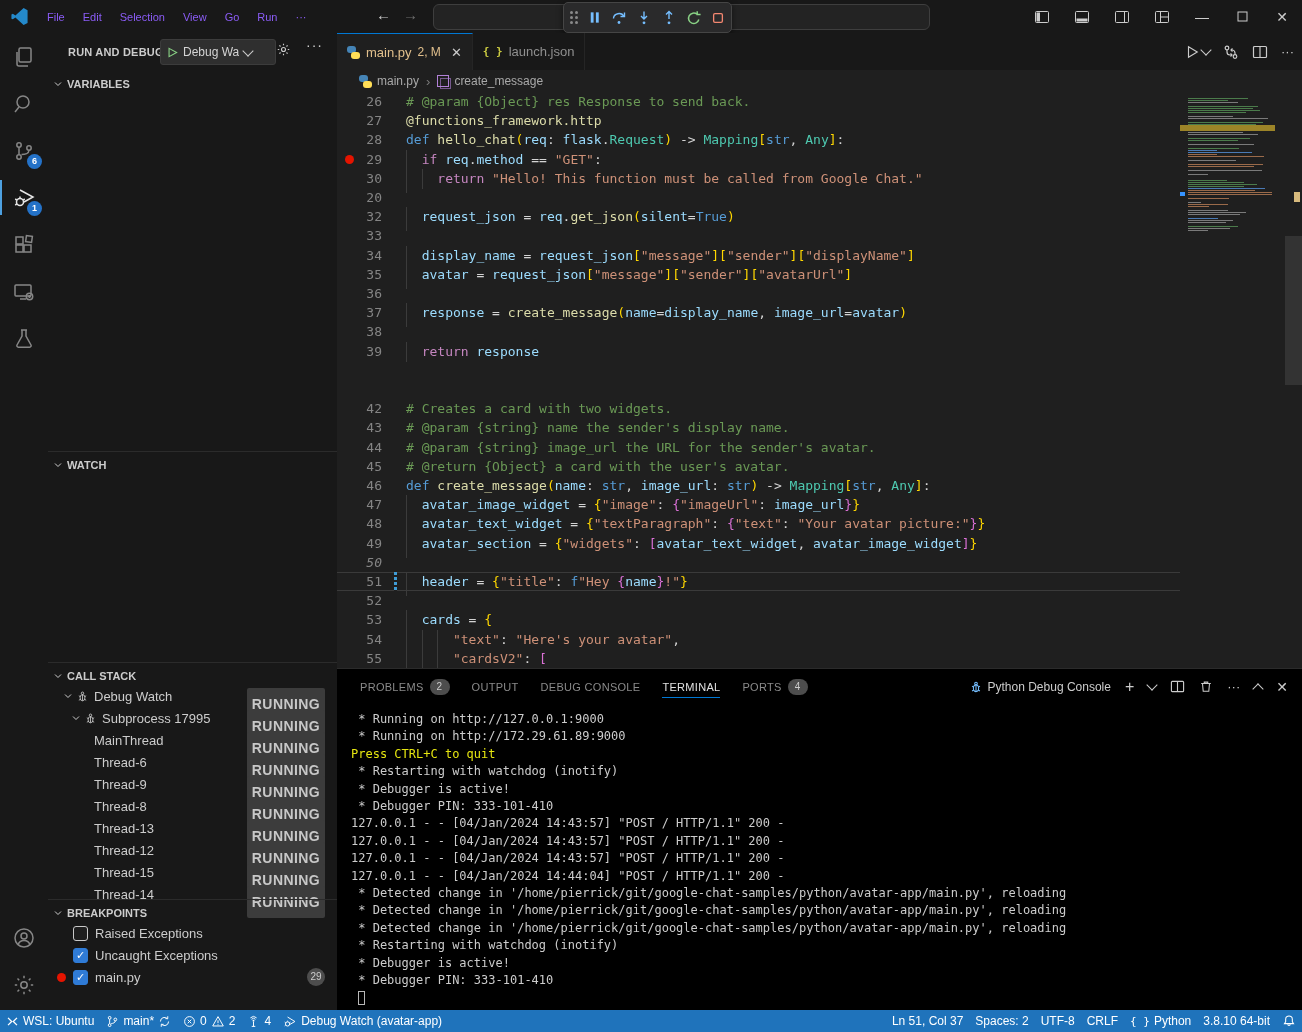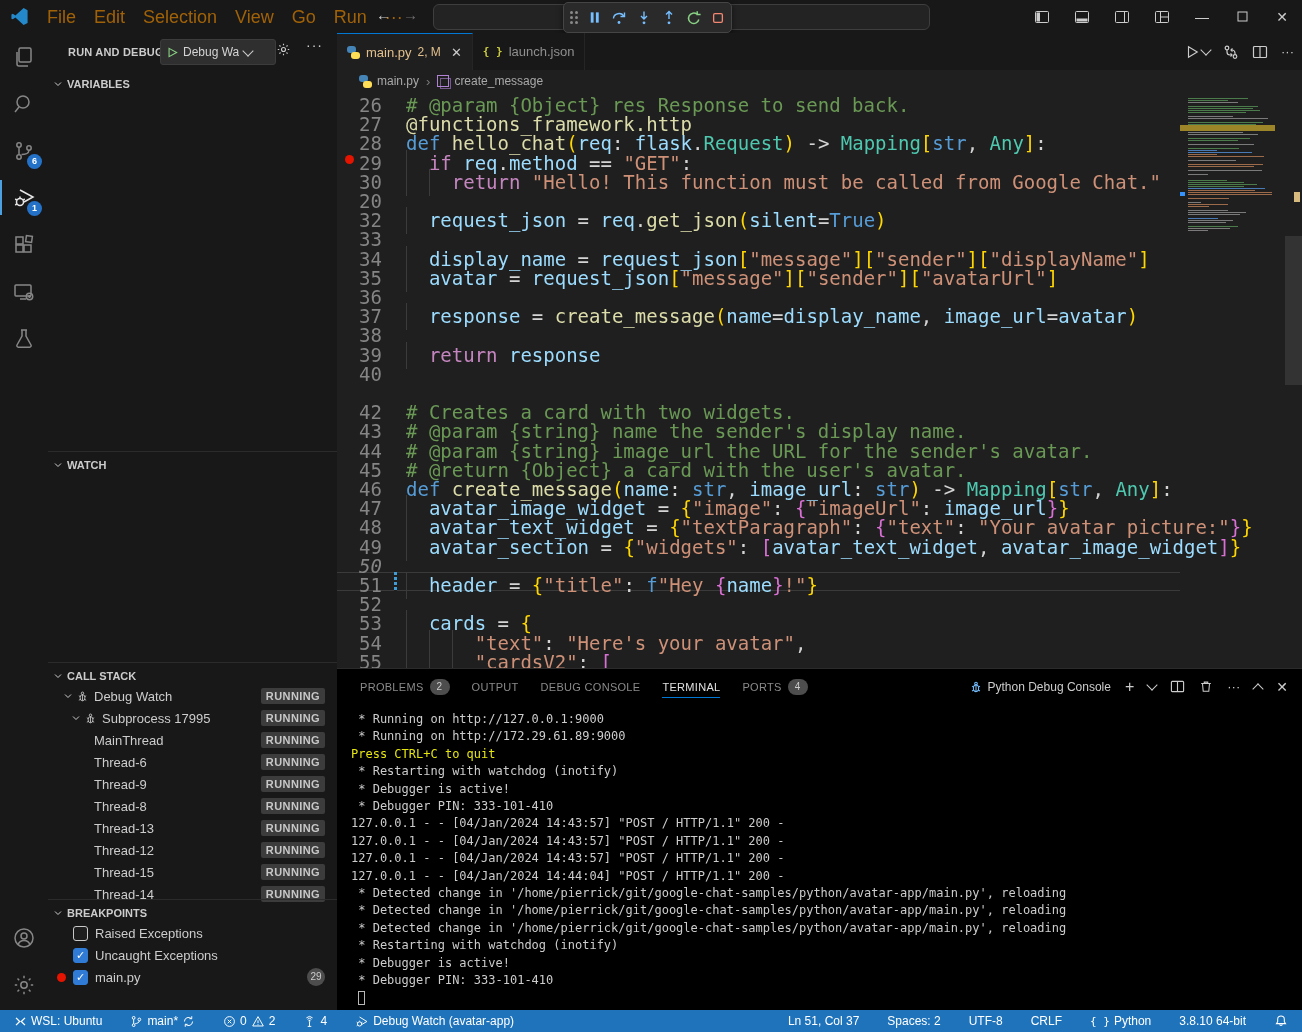--- a/index.html
+++ b/index.html
@@ -3,21 +3,21 @@
 <meta charset="utf-8">
 <style>
   html,body{margin:0;padding:0;background:#101010;}
   #app{position:relative;width:1302px;height:1032px;background:#1f1f1f;overflow:hidden;
        font-family:"Liberation Sans",sans-serif;color:#cccccc;font-size:13px;-webkit-font-smoothing:antialiased;}
   svg{display:block;}
   
   #titlebar{position:absolute;left:0;top:0;width:1302px;height:33px;background:#181818;border-bottom:1px solid #2b2b2b;}
   #logo{position:absolute;left:11px;top:8px;}
   #menus{position:absolute;left:38px;top:0;height:33px;display:flex;align-items:center;}
-  .menu-item{padding:0 9px;height:24px;line-height:24px;border-radius:5px;color:#a16207;font-size:18px;}
+  .menu-item{padding:0 9px;height:24px;line-height:24px;border-radius:5px;color:#8b5cf6;font-size:11px;}
   #nav-arrows{position:absolute;left:376px;top:6px;display:flex;gap:12px;font-size:15px;color:#cccccc;}
   #nav-fwd{color:#6e6e6e;}
   #cmdcenter{position:absolute;left:433px;top:4px;width:495px;height:24px;background:#232323;border:1px solid #3e3e3e;border-radius:6px;color:#9d9d9d;font-size:12px;line-height:24px;}
   #cmdcenter span{position:absolute;left:258px;}
   #dbgbar{position:absolute;left:563px;top:2px;height:29px;background:#2a2a2b;border:1px solid #454545;border-radius:5px;box-shadow:0 2px 6px rgba(0,0,0,.5);display:flex;align-items:center;padding:0 6px;gap:9px;}
   .grip{display:grid;grid-template-columns:3px 3px;grid-gap:2px;}
   .grip i{width:3px;height:3px;border-radius:50%;background:#8a8a8a;}
   #wincontrols{position:absolute;right:0;top:0;height:33px;display:flex;align-items:center;}
   .wc{width:40px;height:33px;display:flex;align-items:center;justify-content:center;color:#cccccc;}
   .wc.glyph{font-size:14px;}
@@ -39,21 +39,21 @@
   #runbar-gear{position:absolute;left:228px;top:9px;}
   #runbar-more{position:absolute;left:258px;top:4px;font-size:14px;letter-spacing:1px;color:#ccc;}
   .sec-head{display:flex;align-items:center;gap:5px;height:18px;font-size:11px;font-weight:bold;color:#cccccc;padding-left:6px;}
   .tw{width:8px;height:8px;flex:none;}
   .sec-sep{position:absolute;left:0;width:100%;border-top:1px solid #2b2b2b;}
   #sec-variables{position:absolute;left:0;top:42px;width:100%;}
   #sec-watch{position:absolute;left:0;top:421px;width:100%;padding-top:2px;}
   #sec-callstack{position:absolute;left:0;top:632px;width:100%;padding-top:2px;}
   #sec-breakpoints{position:absolute;left:0;top:869px;width:100%;padding-top:2px;}
   .cs-row{position:relative;height:22px;display:flex;align-items:center;font-size:13px;color:#cccccc;}
-  .cs-badge{position:absolute;right:12px;top:3px;background:#3c3c3c;color:#c8c8c8;font-size:11px;font-weight:bold;letter-spacing:.4px;padding:2px 5px;border-radius:2px;}
+  .cs-badge{position:absolute;right:12px;top:3px;background:#3c3c3c;color:#c8c8c8;font-size:14px;font-weight:bold;letter-spacing:.4px;padding:8px 5px;border-radius:2px;}
   .bp-row{position:relative;height:22px;display:flex;align-items:center;font-size:13px;color:#cccccc;}
   .cb{width:15px;height:15px;border:1px solid #c8c8c8;border-radius:3px;box-sizing:border-box;margin-right:7px;flex:none;background:#1e1e1e;}
   .cb.on{background:#2f7bd6;border-color:#2f7bd6;color:#fff;font-size:11px;line-height:13px;text-align:center;}
   .bp-dot{width:9px;height:9px;border-radius:50%;background:#e51400;position:absolute;left:9px;top:7px;}
   .count-badge{position:absolute;right:12px;top:2px;width:18px;height:18px;border-radius:50%;background:#4d4d4d;color:#ccc;font-size:10px;line-height:18px;text-align:center;}
   
   #editorpane{position:absolute;left:337px;top:33px;width:965px;height:977px;background:#1f1f1f;}
   #tabbar{position:absolute;left:0;top:0;width:100%;height:37px;background:#181818;display:flex;}
   .tab{position:relative;height:37px;display:flex;align-items:center;gap:6px;padding:0 10px;border-right:1px solid #252525;background:#181818;box-sizing:border-box;}
   .tab.active{background:#1f1f1f;border-top:1px solid #0078d4;}
@@ -68,21 +68,21 @@
   
   .pyicon{position:relative;width:13px;height:13px;flex:none;}
   .pyicon i{position:absolute;width:9px;height:7px;border-radius:3px;}
   .pyicon .t{left:0;top:0;background:#4584b6;}
   .pyicon .b{right:0;bottom:0;background:#ffde57;}
   .jsonicon{color:#cbcb41;font-family:"DejaVu Sans Mono",monospace;font-size:11px;font-weight:bold;flex:none;}
   .cubeicon{width:10px;height:10px;border:1px solid #b180d7;transform:rotate(0deg);position:relative;flex:none;}
   .cubeicon::after{content:"";position:absolute;left:2px;top:2px;right:-3px;bottom:-3px;border:1px solid #b180d7;opacity:.6;}
   
   #codearea{position:absolute;left:0;top:59px;width:100%;height:576px;overflow:hidden;background:#1f1f1f;}
-  #code-lines{position:absolute;left:0;top:0;width:100%;height:100%;font-family:"DejaVu Sans Mono",monospace;font-size:19px;}
+  #code-lines{position:absolute;left:0;top:0;width:100%;height:100%;font-family:"DejaVu Sans Mono",monospace;font-size:13px;}
   .code-row{position:absolute;left:0;width:843px;height:19px;white-space:pre;}
   .code-row .num{position:absolute;left:0;top:2px;width:45px;text-align:right;color:#858585;}
   .code-row .content{position:absolute;left:69px;top:2px;right:0;}
   .g{position:absolute;top:-2px;bottom:-3px;width:1px;background:#3b3b3b;}
   .bpdot{position:absolute;left:8px;top:5px;width:9px;height:9px;border-radius:50%;background:#e51400;}
   .modmark{position:absolute;left:57px;top:0;width:3px;height:19px;background:repeating-linear-gradient(180deg,#3f9cd6 0 3px,#1f1f1f 3px 5px);}
   #curline{position:absolute;left:0;top:480px;width:843px;height:19px;border-top:1px solid #3a3a3a;border-bottom:1px solid #3a3a3a;box-sizing:border-box;}
   .cm{color:#6a9955}.kw{color:#569cd6}.ct{color:#c586c0}.fn{color:#dcdcaa}.va{color:#9cdcfe}
   .ty{color:#4ec9b0}.st{color:#ce9178}.op{color:#d4d4d4}.b1{color:#ffd700}.b2{color:#da70d6}
   
@@ -102,21 +102,21 @@
   .ptab.active::after{content:"";position:absolute;left:0;right:0;bottom:6px;height:1px;background:#0078d4;}
   .ptab .pbadge{min-width:16px;height:16px;border-radius:8px;background:#4d4d4d;color:#ccc;font-size:10px;line-height:16px;text-align:center;padding:0 2px;}
   #panel-actions{position:absolute;right:14px;top:0;height:35px;display:flex;align-items:center;gap:14px;color:#ccc;}
   #console-label{display:flex;align-items:center;gap:5px;font-size:12px;color:#cccccc;}
   #terminal{position:absolute;left:0;top:35px;width:100%;bottom:0;font-family:"DejaVu Sans Mono",monospace;font-size:12px;color:#cccccc;}
   .tline{position:absolute;left:14px;white-space:pre;}
   .tline.y{color:#e5e510;}
   #tcursor{position:absolute;left:21px;width:7px;height:14px;border:1px solid #b8b8b8;box-sizing:border-box;}
   
   #statusbar{position:absolute;left:0;bottom:0;width:1302px;height:22px;background:#1f73bb;color:#ffffff;display:flex;align-items:center;font-size:12px;}
-  .sb-item{display:flex;align-items:center;gap:4px;padding:0 14px;height:22px;white-space:nowrap;}
+  .sb-item{display:flex;align-items:center;gap:4px;padding:0 6px;height:22px;white-space:nowrap;}
   #sb-right{margin-left:auto;display:flex;align-items:center;}
   .ico{display:inline-flex;align-items:center;justify-content:center;}
 </style>
 </head>
 <body>
 
 <div id="app">
 
   <div id="titlebar">
     <span id="logo">
@@ -515,21 +515,20 @@
           <div class="code-row" style="top: 76.8px;"><span class="num">30</span><span class="content"><span class="g" style="left:0ch"></span><span class="g" style="left:2ch"></span><span class="op">    </span><span class="ct">return</span><span class="op"> </span><span class="st">"Hello! This function must be called from Google Chat."</span></span></div>
           <div class="code-row" style="top: 96px;"><span class="num">20</span><span class="content"><span class="g" style="left:0ch"></span></span></div>
           <div class="code-row" style="top: 115.2px;"><span class="num">32</span><span class="content"><span class="g" style="left:0ch"></span><span class="op">  </span><span class="va">request_json</span><span class="op"> = </span><span class="va">req</span><span class="op">.</span><span class="fn">get_json</span><span class="b1">(</span><span class="va">silent</span><span class="op">=</span><span class="kw">True</span><span class="b1">)</span></span></div>
           <div class="code-row" style="top: 134.4px;"><span class="num">33</span><span class="content"><span class="g" style="left:0ch"></span></span></div>
           <div class="code-row" style="top: 153.6px;"><span class="num">34</span><span class="content"><span class="g" style="left:0ch"></span><span class="op">  </span><span class="va">display_name</span><span class="op"> = </span><span class="va">request_json</span><span class="b1">[</span><span class="st">"message"</span><span class="b1">]</span><span class="b1">[</span><span class="st">"sender"</span><span class="b1">]</span><span class="b1">[</span><span class="st">"displayName"</span><span class="b1">]</span></span></div>
           <div class="code-row" style="top: 172.8px;"><span class="num">35</span><span class="content"><span class="g" style="left:0ch"></span><span class="op">  </span><span class="va">avatar</span><span class="op"> = </span><span class="va">request_json</span><span class="b1">[</span><span class="st">"message"</span><span class="b1">]</span><span class="b1">[</span><span class="st">"sender"</span><span class="b1">]</span><span class="b1">[</span><span class="st">"avatarUrl"</span><span class="b1">]</span></span></div>
           <div class="code-row" style="top: 192px;"><span class="num">36</span><span class="content"><span class="g" style="left:0ch"></span></span></div>
           <div class="code-row" style="top: 211.2px;"><span class="num">37</span><span class="content"><span class="g" style="left:0ch"></span><span class="op">  </span><span class="va">response</span><span class="op"> = </span><span class="fn">create_message</span><span class="b1">(</span><span class="va">name</span><span class="op">=</span><span class="va">display_name</span><span class="op">, </span><span class="va">image_url</span><span class="op">=</span><span class="va">avatar</span><span class="b1">)</span></span></div>
           <div class="code-row" style="top: 230.4px;"><span class="num">38</span><span class="content"><span class="g" style="left:0ch"></span></span></div>
           <div class="code-row" style="top: 249.6px;"><span class="num">39</span><span class="content"><span class="g" style="left:0ch"></span><span class="op">  </span><span class="ct">return</span><span class="op"> </span><span class="va">response</span></span></div>
-          <div class="code-row" style="top: 268.8px;"><span class="num">40</span><span class="content"></span></div>
           <div class="code-row" style="top: 307.2px;"><span class="num">42</span><span class="content"><span class="cm"># Creates a card with two widgets.</span></span></div>
           <div class="code-row" style="top: 326.4px;"><span class="num">43</span><span class="content"><span class="cm"># @param {string} name the sender's display name.</span></span></div>
           <div class="code-row" style="top: 345.6px;"><span class="num">44</span><span class="content"><span class="cm"># @param {string} image_url the URL for the sender's avatar.</span></span></div>
           <div class="code-row" style="top: 364.8px;"><span class="num">45</span><span class="content"><span class="cm"># @return {Object} a card with the user's avatar.</span></span></div>
           <div class="code-row" style="top: 384px;"><span class="num">46</span><span class="content"><span class="kw">def </span><span class="fn">create_message</span><span class="b1">(</span><span class="va">name</span><span class="op">: </span><span class="kw">str</span><span class="op">, </span><span class="va">image_url</span><span class="op">: </span><span class="kw">str</span><span class="b1">)</span><span class="op"> -&gt; </span><span class="ty">Mapping</span><span class="b1">[</span><span class="kw">str</span><span class="op">, </span><span class="ty">Any</span><span class="b1">]</span><span class="op">:</span></span></div>
           <div class="code-row" style="top: 403.2px;"><span class="num">47</span><span class="content"><span class="g" style="left:0ch"></span><span class="op">  </span><span class="va">avatar_image_widget</span><span class="op"> = </span><span class="b1">{</span><span class="st">"image"</span><span class="op">: </span><span class="b2">{</span><span class="st">"imageUrl"</span><span class="op">: </span><span class="va">image_url</span><span class="b2">}</span><span class="b1">}</span></span></div>
           <div class="code-row" style="top: 422.4px;"><span class="num">48</span><span class="content"><span class="g" style="left:0ch"></span><span class="op">  </span><span class="va">avatar_text_widget</span><span class="op"> = </span><span class="b1">{</span><span class="st">"textParagraph"</span><span class="op">: </span><span class="b2">{</span><span class="st">"text"</span><span class="op">: </span><span class="st">"Your avatar picture:"</span><span class="b2">}</span><span class="b1">}</span></span></div>
           <div class="code-row" style="top: 441.6px;"><span class="num">49</span><span class="content"><span class="g" style="left:0ch"></span><span class="op">  </span><span class="va">avatar_section</span><span class="op"> = </span><span class="b1">{</span><span class="st">"widgets"</span><span class="op">: </span><span class="b2">[</span><span class="va">avatar_text_widget</span><span class="op">, </span><span class="va">avatar_image_widget</span><span class="b2">]</span><span class="b1">}</span></span></div>
           <div class="code-row" style="top: 460.8px; font-style: italic;"><span class="num">50</span><span class="content"><span class="g" style="left:0ch"></span></span></div>
           <div class="code-row" style="top: 480px;"><span class="num">51</span><span class="modmark"></span><span class="content"><span class="g" style="left:0ch"></span><span class="op">  </span><span class="va">header</span><span class="op"> = </span><span class="b1">{</span><span class="st">"title"</span><span class="op">: </span><span class="kw">f</span><span class="st">"Hey </span><span class="b2">{</span><span class="va">name</span><span class="b2">}</span><span class="st">!"</span><span class="b1">}</span></span></div>

